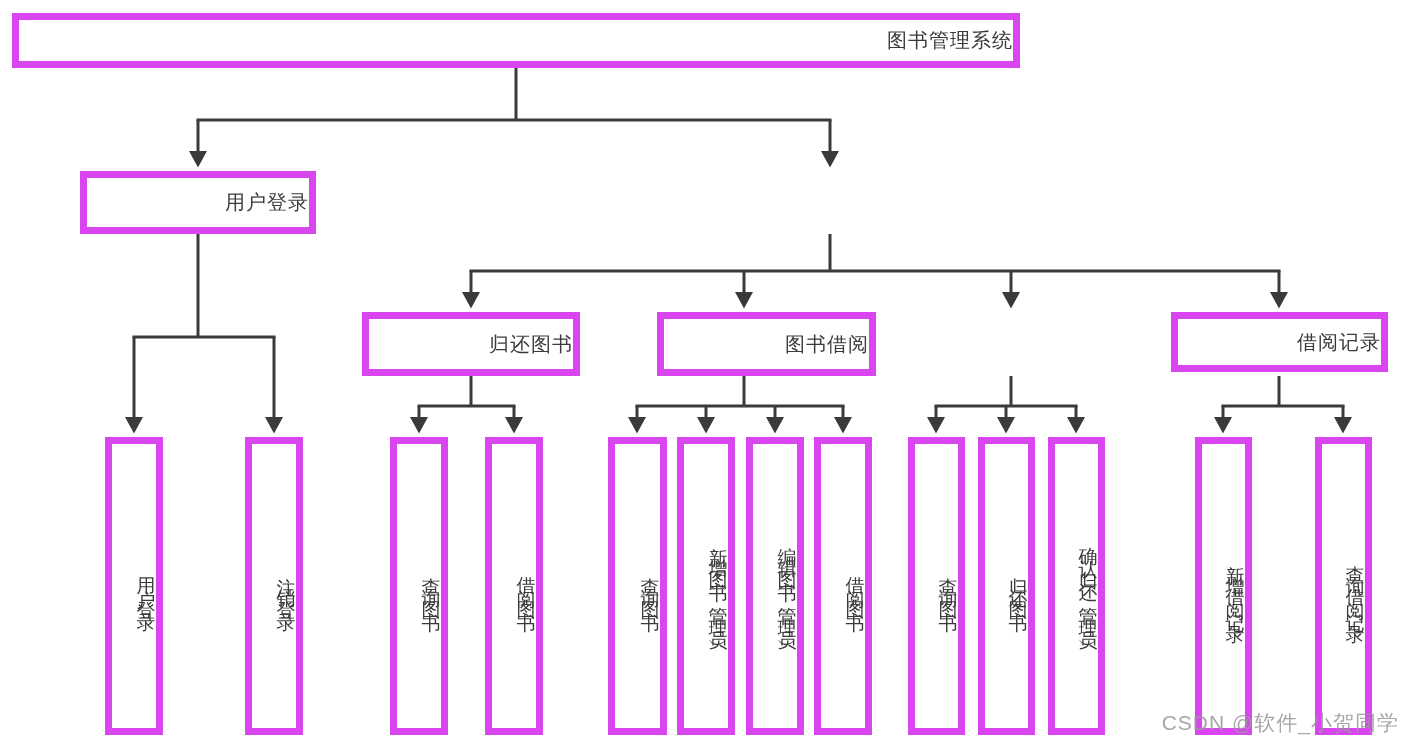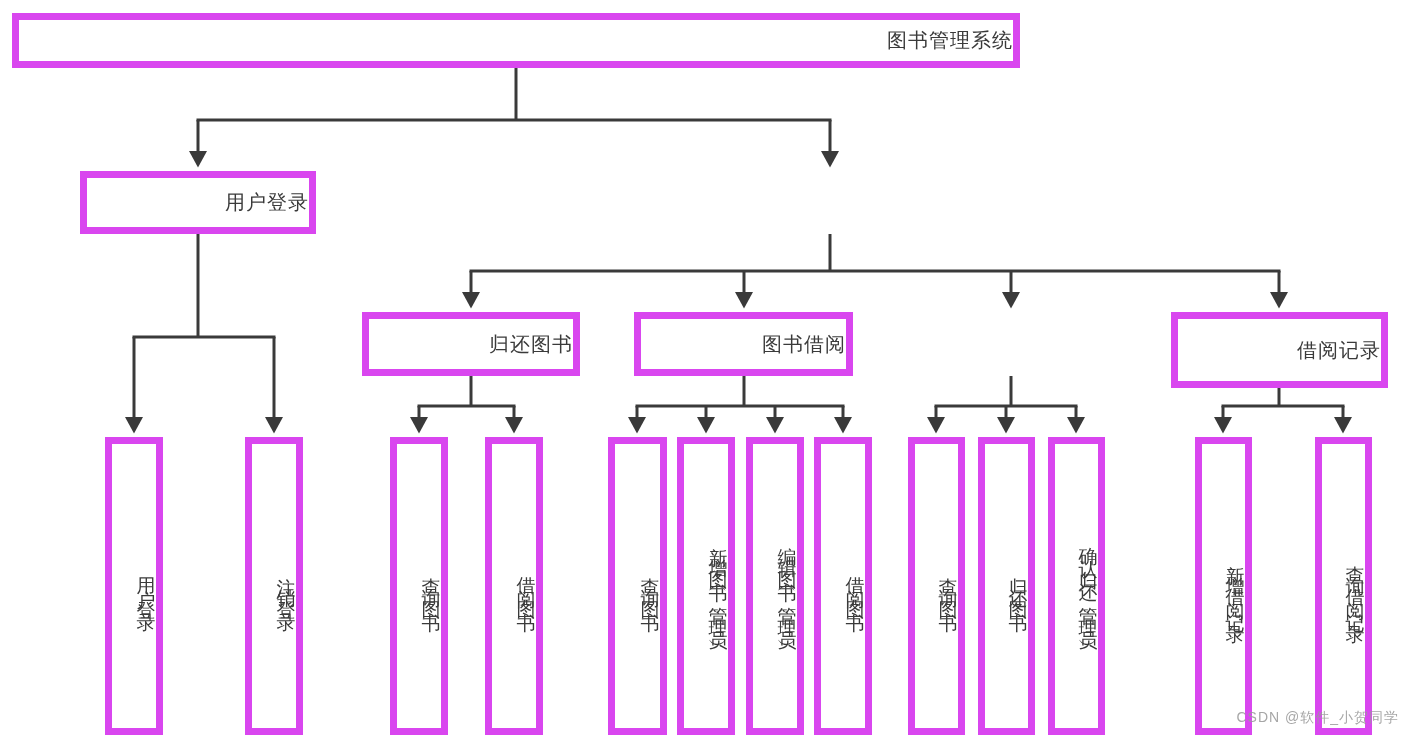--- a/index.html
+++ b/index.html
@@ -13,21 +13,21 @@
     border:7px solid #d946ef;display:flex;align-items:center;justify-content:flex-end;
   }
   .hbox span{
     font-size:20px;letter-spacing:1px;color:#3a3a3a;white-space:nowrap;
   }
   .vbox span{
     writing-mode:vertical-rl;text-orientation:mixed;
     font-size:19px;letter-spacing:12px;color:#3a3a3a;line-height:1;
   }
   #watermark{
-    position:absolute;right:6px;bottom:20px;font-size:14px;letter-spacing:1px;
+    position:absolute;right:6px;bottom:10px;font-size:21px;letter-spacing:1px;
     color:#9a9a9a;opacity:.88;white-space:nowrap;z-index:5;
   }
 </style>
 </head>
 <body>
 
 <div id="stage">
 
   <svg id="edges" viewBox="0 0 1405 747" xmlns="http://www.w3.org/2000/svg">
     <defs>
@@ -88,24 +88,24 @@
     <span>图书管理系统</span>
   </div>
 
   <div class="node hbox" style="left:80px;top:171px;width:236px;height:63px;">
     <span>用户登录</span>
   </div>
 
   <div class="node hbox" style="left:362px;top:312px;width:218px;height:64px;">
     <span>归还图书</span>
   </div>
-  <div class="node hbox" style="left:634px;top:312px;width:219px;height:64px;">
+  <div class="node hbox" style="left:657px;top:312px;width:219px;height:64px;">
     <span>图书借阅</span>
   </div>
-  <div class="node hbox" style="left:1171px;top:312px;width:217px;height:76px;">
+  <div class="node hbox" style="left:1171px;top:312px;width:217px;height:60px;">
     <span>借阅记录</span>
   </div>
 
   <div class="node vbox" style="left:105px;top:437px;width:58px;height:298px;">
     <span>用户登录</span>
   </div>
   <div class="node vbox" style="left:245px;top:437px;width:58px;height:298px;">
     <span>注销登录</span>
   </div>
 

